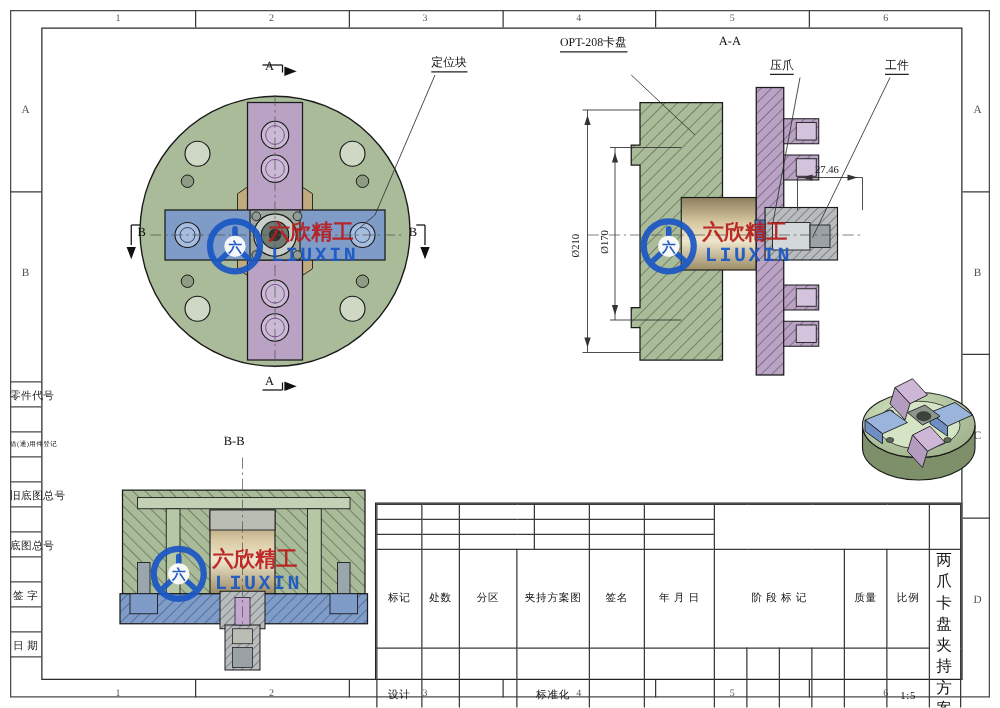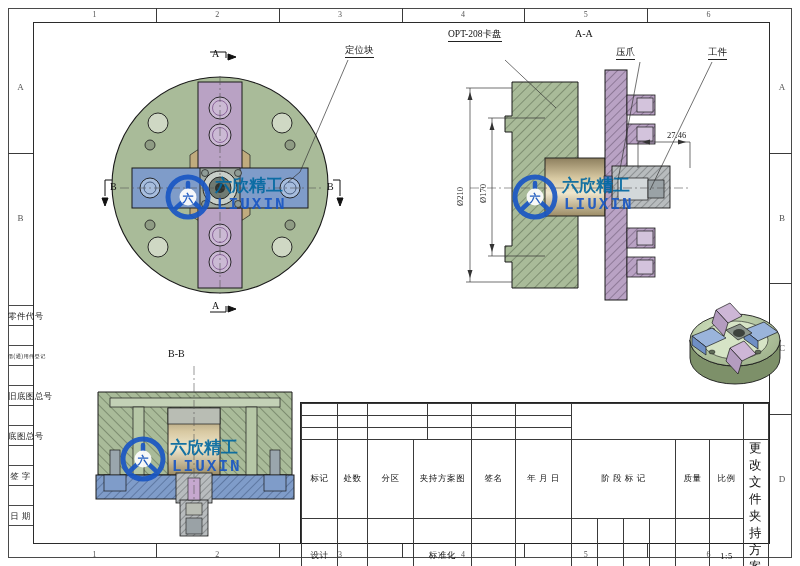--- a/index.html
+++ b/index.html
@@ -42,21 +42,21 @@
   #titleblock td{border:0.8px solid #3a3a3a;font-size:8.5px;text-align:center;
                  vertical-align:middle;padding:0;color:#111;
                  letter-spacing:0.6px;overflow:hidden;}
   td.thickt{border-top:1.4px solid #111;}
   td.thickl{border-left:1.4px solid #111;}
   td.num{font-family:"Liberation Serif",serif;letter-spacing:0;}
 
   
   .wm{position:absolute;pointer-events:none;opacity:0.92;}
   .wm-txt1{font-family:Liberation Serif, serif;
-           font-weight:bold;color:#0369a1;white-space:nowrap;}
+           font-weight:bold;color:#b91c1c;white-space:nowrap;}
   .wm-txt2{font-family:Liberation Mono, monospace;font-weight:bold;
            color:#1a57c4;letter-spacing:2px;white-space:nowrap;}
   .corner-wm{position:absolute;right:4px;bottom:2px;font-size:11px;
              color:#d9d9d9;font-family:"Liberation Sans",sans-serif;
              letter-spacing:1px;}
 </style>
 </head>
 <body>
 
 <div id="sheet">
@@ -341,21 +341,21 @@
       <line x1="712" y1="62" x2="650" y2="190"></line>
     </g>
   </svg>
 
   <div class="lbl lbl-u" style="left:345px;top:44px;">定位块</div>
   <div class="lbl lbl-u" style="left:448px;top:28px;">OPT-208卡盘</div>
   <div class="lbl lbl-u" style="left:616px;top:46px;">压爪</div>
   <div class="lbl lbl-u" style="left:708px;top:46px;">工件</div>
 
   <div class="secmark" style="left:575px;top:28px;">A-A</div>
-  <div class="secmark" style="left:168px;top:348px;text-align:center;">B-B</div>
+  <div class="secmark" style="left:179px;top:348px;text-align:center;">B-B</div>
 
   <div class="secmark" style="left:212px;top:48px;">A</div>
   <div class="secmark" style="left:212px;top:300px;">A</div>
   <div class="secmark" style="left:110px;top:181px;">B</div>
   <div class="secmark" style="left:327px;top:181px;">B</div>
 
   <svg class="over" viewBox="0 0 800 566">
     <g stroke="#111" stroke-width="1" fill="#111">
       <line x1="210" y1="52" x2="226" y2="52"></line>
       <line x1="226" y1="52" x2="226" y2="58"></line>
@@ -369,21 +369,21 @@
       <line x1="340" y1="180" x2="340" y2="196"></line>
       <line x1="333" y1="180" x2="340" y2="180"></line>
       <polygon points="340,206 337,198 343,198"></polygon>
     </g>
   </svg>
 
   <div class="dim" style="left:455px;top:206px;transform:rotate(-90deg);
        transform-origin:left top;">Ø210</div>
   <div class="dim" style="left:478px;top:203px;transform:rotate(-90deg);
        transform-origin:left top;">Ø170</div>
-  <div class="dim" style="left:652px;top:130px;margin-left:15px;">27.46</div>
+  <div class="dim" style="left:652px;top:130px;">27.46</div>
 
   <div id="wm-front" class="wm" style="left: 165px; top: 170px;">
       <svg width="46" height="46" viewBox="0 0 46 46" style="position: absolute; left: 0px; top: 4px;">
         <circle cx="23" cy="23" r="20" fill="none" stroke="#1a57c4" stroke-width="5"></circle>
         <path d="M23 23 L23 9 M23 23 L11 34 M23 23 L35 34" stroke="#1a57c4" stroke-width="4.5" fill="none" stroke-linecap="round"></path>
         <circle cx="23" cy="23" r="8.5" fill="#fff"></circle>
         <text x="23" y="27.5" font-size="11" text-anchor="middle" fill="#1a57c4" font-family="DejaVu Sans, sans-serif" font-weight="bold">六</text>
       </svg>
       <div class="wm-txt1" style="position: absolute; left: 50px; top: 4px; font-size: 17px;">六欣精工</div>
       <div class="wm-txt2" style="position: absolute; left: 52px; top: 26px; font-size: 16px;">LIUXIN</div>
@@ -460,21 +460,21 @@
           <td class="thickt">标记</td>
           <td class="thickt">处数</td>
           <td class="thickt">分区</td>
           <td class="thickt" colspan="2">夹持方案图</td>
           <td class="thickt">签名</td>
           <td class="thickt">年 月 日</td>
           <td class="thickt thickl" colspan="4">阶 段 标 记</td>
           <td class="thickt">质量</td>
           <td class="thickt">比例</td>
           <td class="thickt thickl" rowspan="2">
-            <div style="font-size:12.5px;letter-spacing:1.5px;">更改文件</div>
+            <div style="font-size:12.5px;letter-spacing:1.5px;">两爪卡盘</div>
             <div style="font-size:12.5px;letter-spacing:1.5px;">夹持方案图</div>
           </td>
         </tr>
 
         <tr style="height:16px">
           <td>设计</td>
           <td></td>
           <td></td>
           <td colspan="2">标准化</td>
           <td></td>

